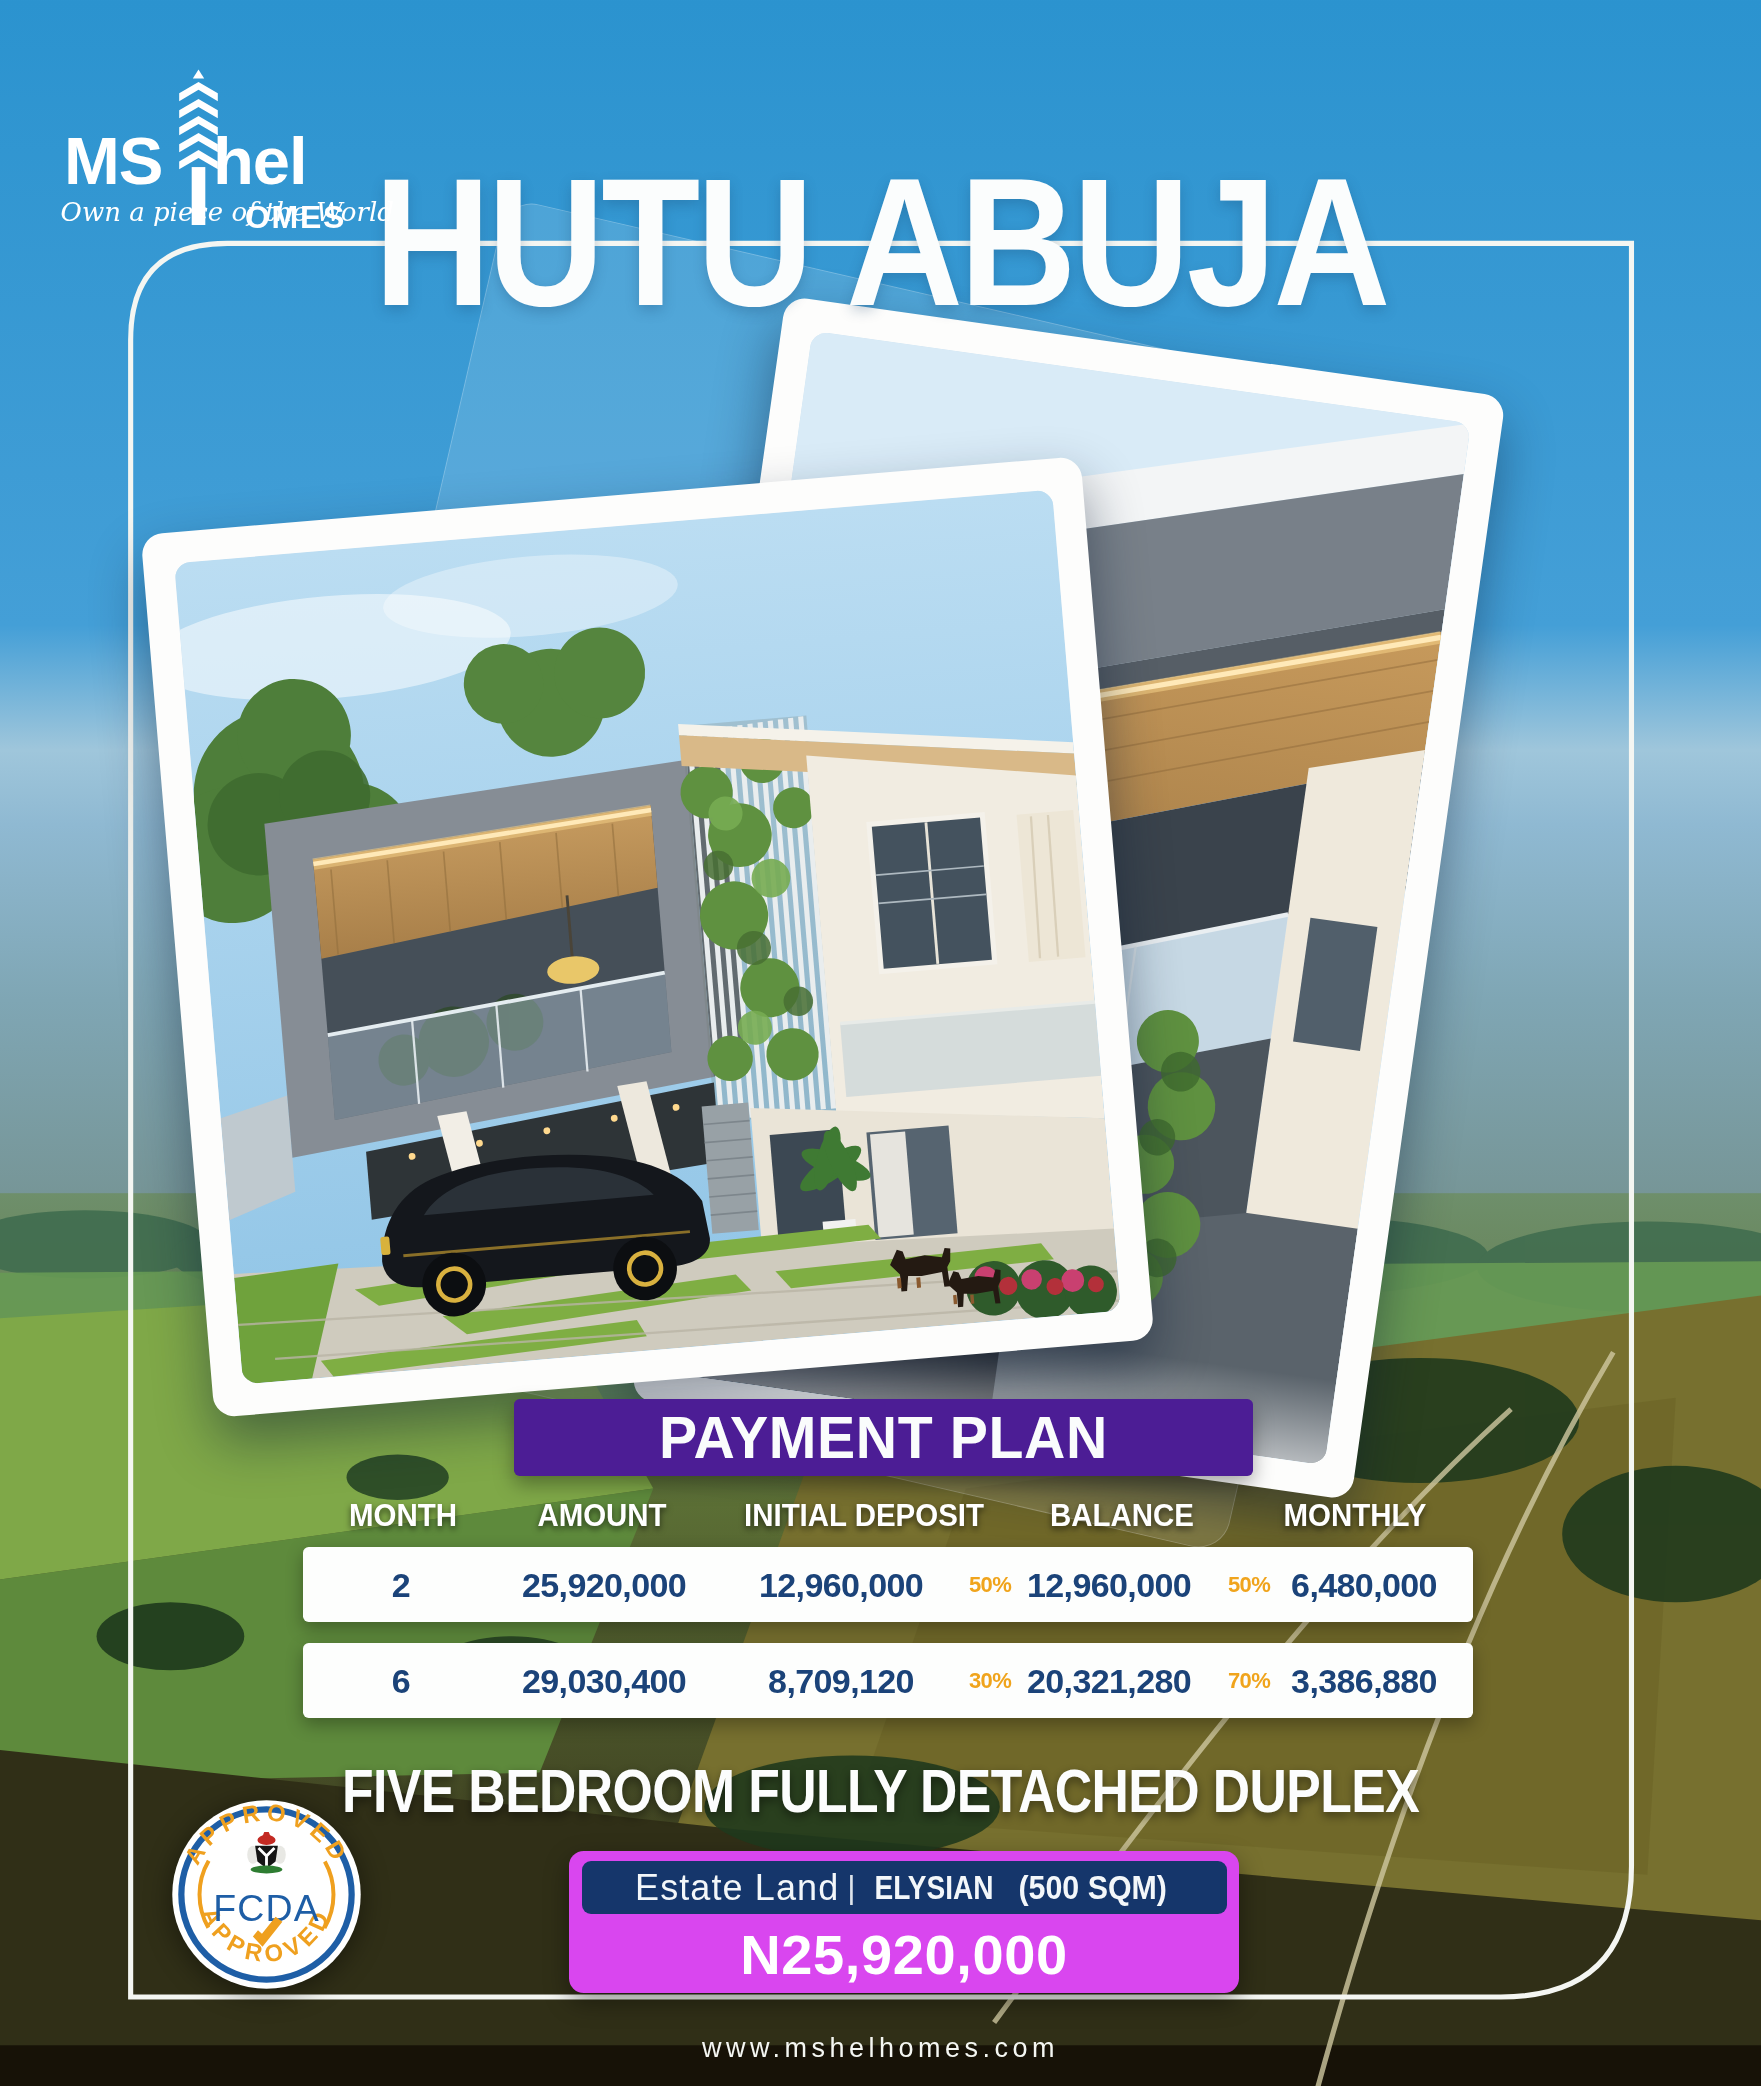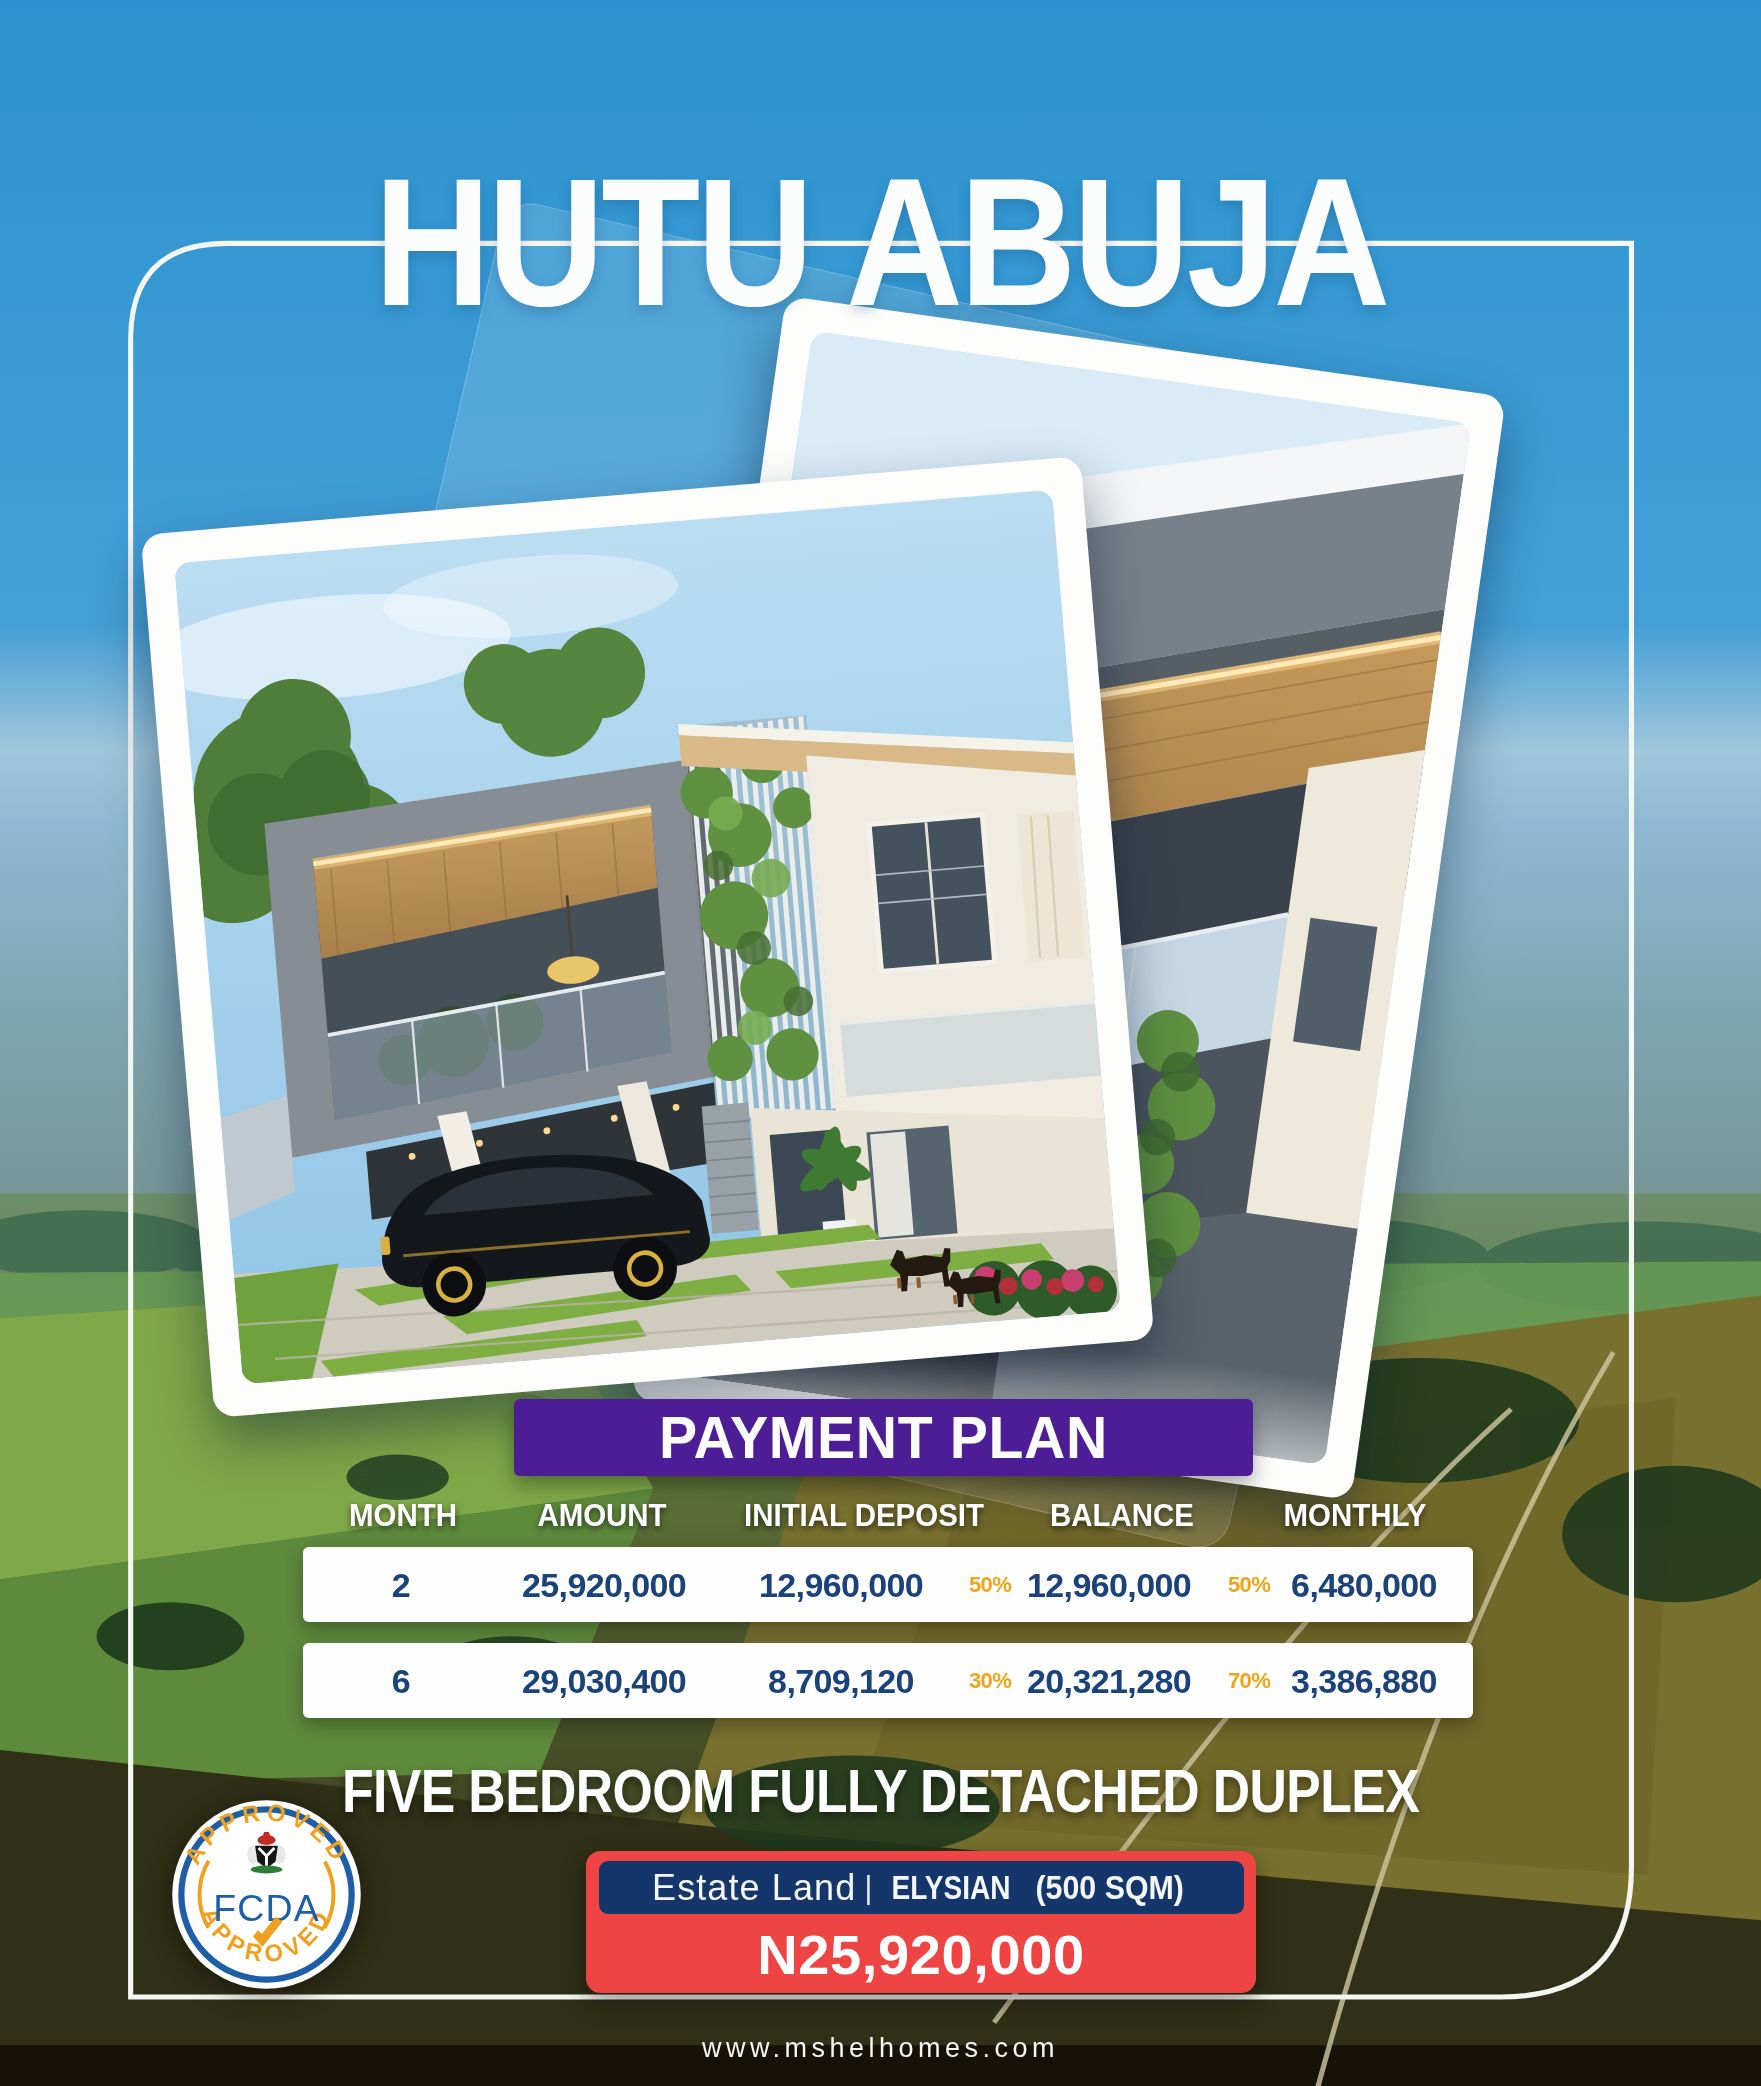--- a/index.html
+++ b/index.html
@@ -60,21 +60,21 @@
   .row-bar span.pct{color:#F0A41C;font-size:22px;}
   
   .property{
     left:0;right:0;top:1755px;text-align:center;z-index:8;color:#FCFDFD;
     font-size:55px;font-weight:800;letter-spacing:-0.6px;white-space:nowrap;
     transform:scaleY(1.12) scaleX(.94);transform-origin:top center;
     text-shadow:0 3.4px 9px rgba(0,0,0,.45);
   }
   
   .price-box{
-    left:586px;top:1851px;width:670px;height:142px;background:#ef4444;border-radius:14.8px;z-index:9;
+    left:569px;top:1851px;width:670px;height:142px;background:#d946ef;border-radius:14.8px;z-index:9;
     box-shadow:0 9px 25px rgba(0,0,0,.4);
   }
   .price-band{
     position:absolute;left:12.5px;right:12.5px;top:10.2px;height:53px;background:#15366B;border-radius:9px;
     display:flex;align-items:center;justify-content:center;gap:8px;white-space:nowrap;color:#F3F7FA;
   }
   .price-band .lbl{font-size:36px;font-weight:300;letter-spacing:1.1px;}
   .price-band .div{font-size:32px;font-weight:300;opacity:.9;}
   .price-band .est{font-size:33px;font-weight:700;transform:scaleX(.85);letter-spacing:0;}
   .price-band .sqm{font-size:33px;font-weight:800;transform:scaleX(.92);}
@@ -152,20 +152,37 @@
     <ellipse cx="1705" cy="2405" rx="42" ry="58" fill="#C24A43" opacity=".85"></ellipse>
     <ellipse cx="1695" cy="2455" rx="26" ry="30" fill="#8E2F2B" opacity=".7"></ellipse>
   </svg>
 
   <svg class="abs frame-svg" width="1761" height="2087" viewBox="0 0 3100 3673">
     <path d="M 230 598 Q 230 428 400 428 L 2872 428 L 2872 3285 Q 2872 3515 2642 3515 L 230 3515 L 230 598 Z" fill="none" stroke="#F4F6F2" stroke-width="9"></path>
   </svg>
 
   <div class="abs ghost"></div>
 
+  <div class="abs logo">
+    <span class="abs logo-ms">MS</span>
+    <svg class="abs logo-tower" viewBox="0 0 96 280">
+      <g fill="#FFFFFF">
+        <polygon points="48,6 58,22 38,22"></polygon>
+        <polygon points="14,48 48,28 82,48 82,62 48,42 14,62"></polygon>
+        <polygon points="14,78 48,58 82,78 82,92 48,72 14,92"></polygon>
+        <polygon points="14,108 48,88 82,108 82,122 48,102 14,122"></polygon>
+        <polygon points="14,138 48,118 82,138 82,152 48,132 14,152"></polygon>
+        <polygon points="14,168 48,148 82,168 82,182 48,162 14,182"></polygon>
+        <rect x="36" y="178" width="24" height="102"></rect>
+      </g>
+    </svg>
+    <span class="abs logo-hel">hel</span>
+    <span class="abs logo-tagline">Own a piece of the World</span>
+    <span class="abs logo-omes">OMES</span>
+  </div>
 
   <div class="abs title">HUTU ABUJA</div>
 
   <div class="abs polaroid polaroid-back">
     <div class="photo">
       <svg viewBox="0 0 1180 1850" preserveAspectRatio="none">
         <defs>
           <linearGradient id="wood2" x1="0" y1="0" x2="0" y2="1">
             <stop offset="0" stop-color="#C79A5C"></stop>
               <stop offset="1" stop-color="#A37B45"></stop>

